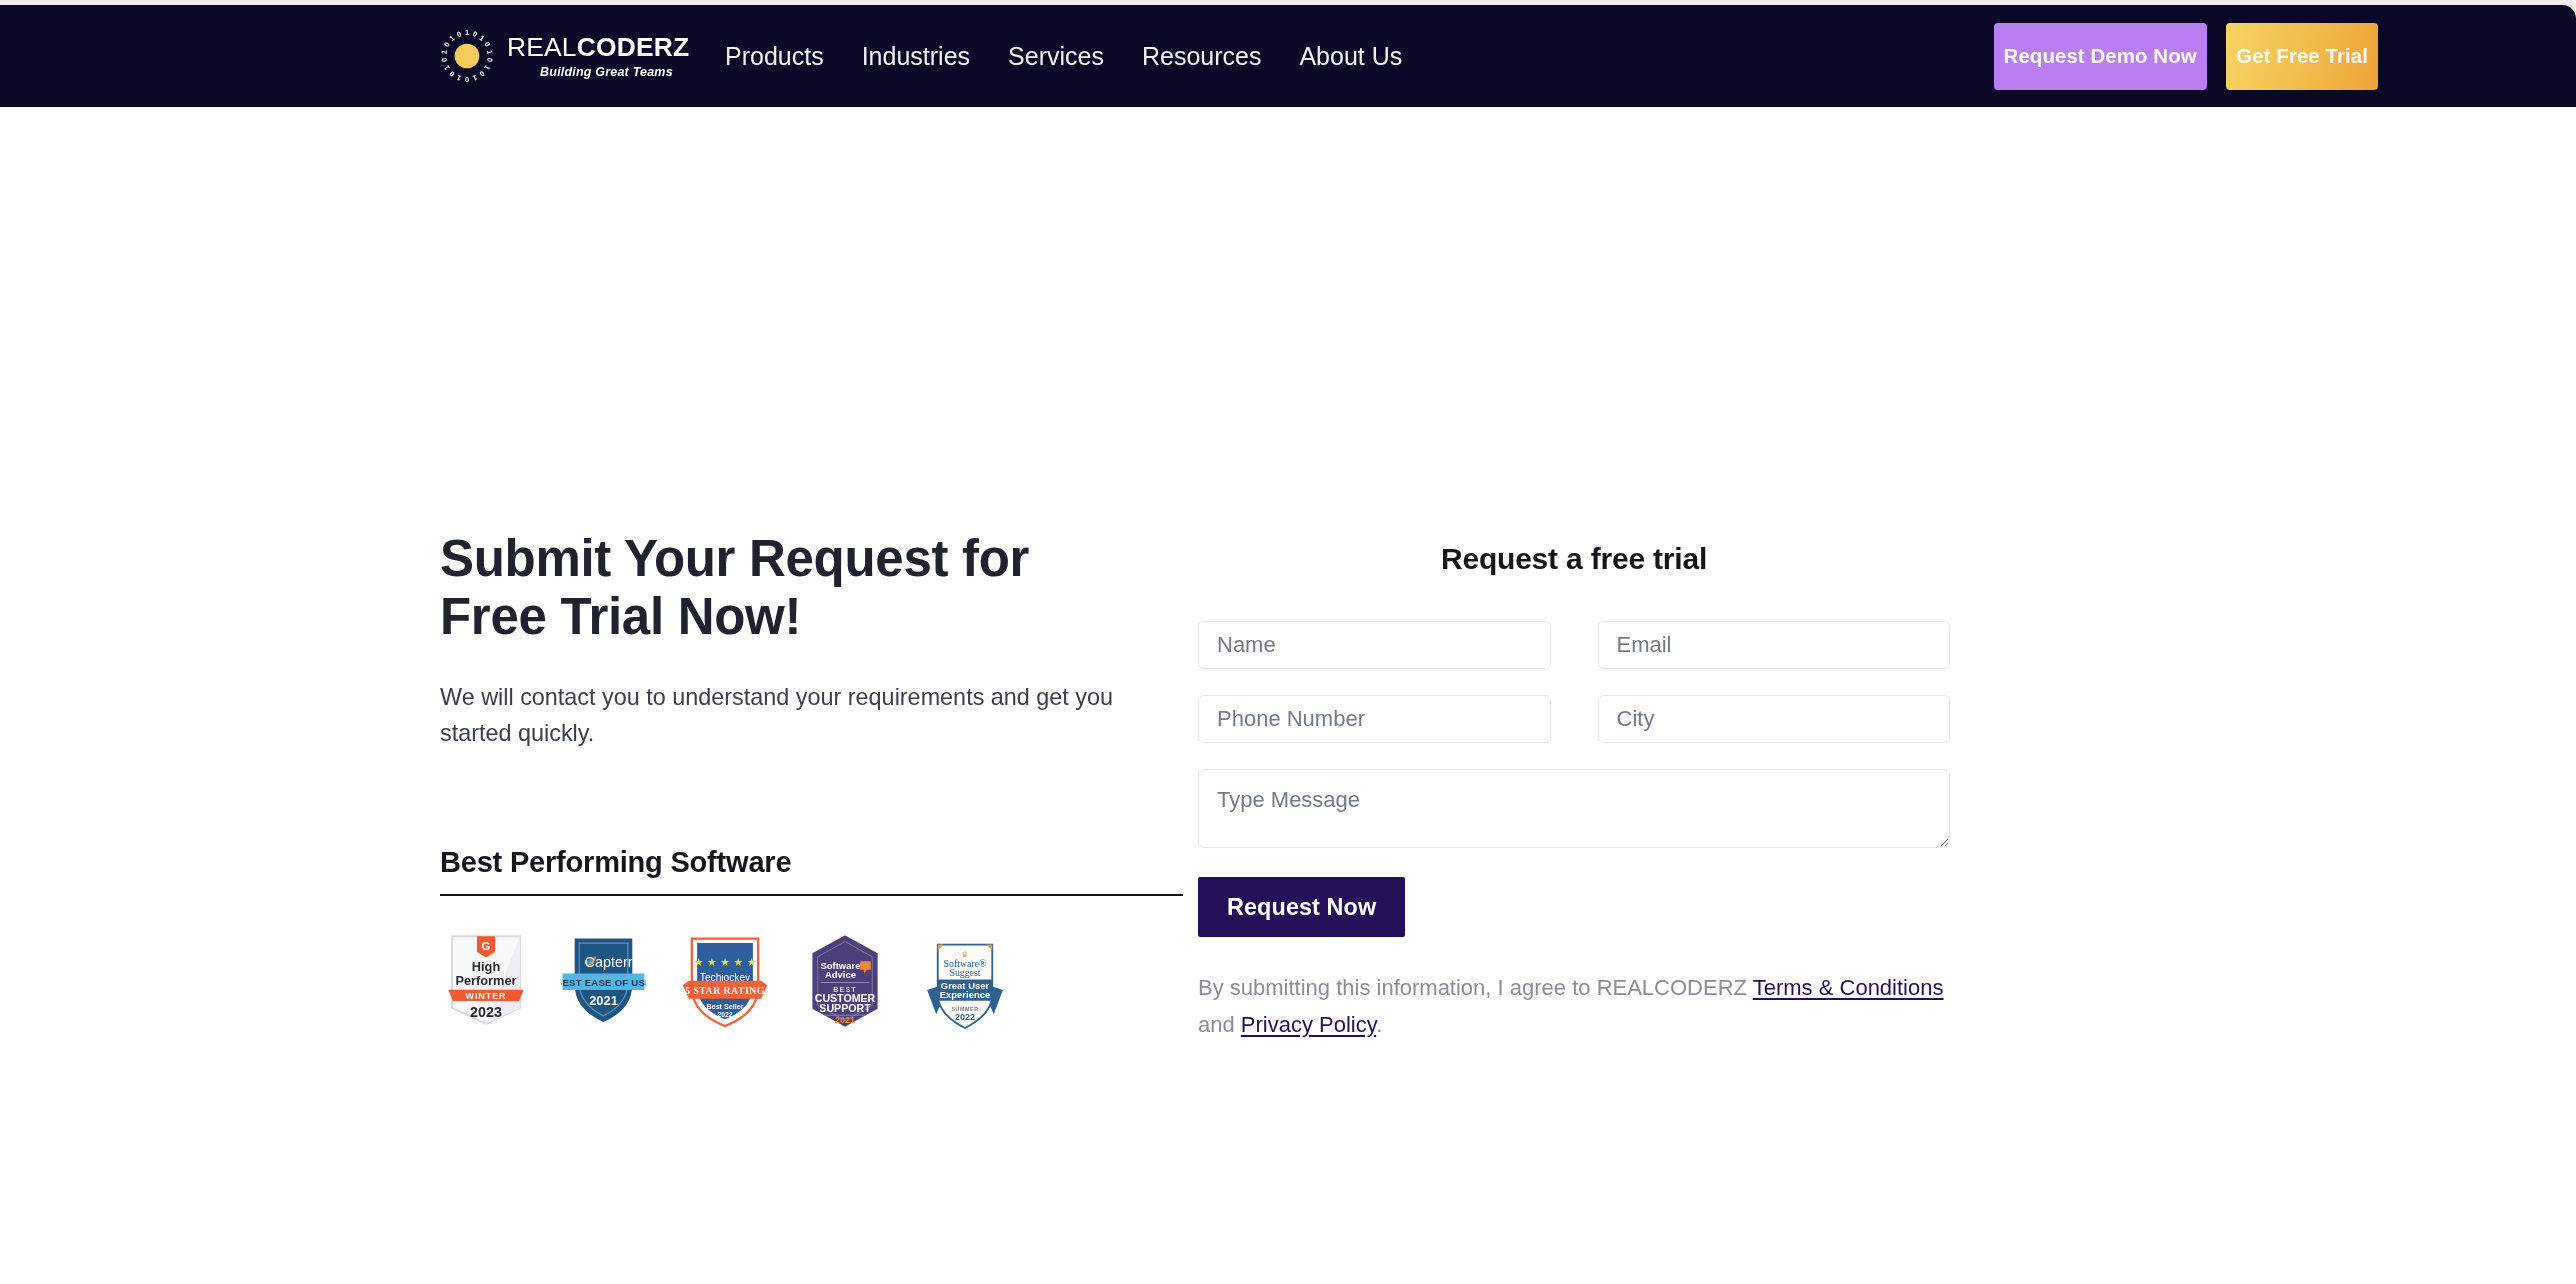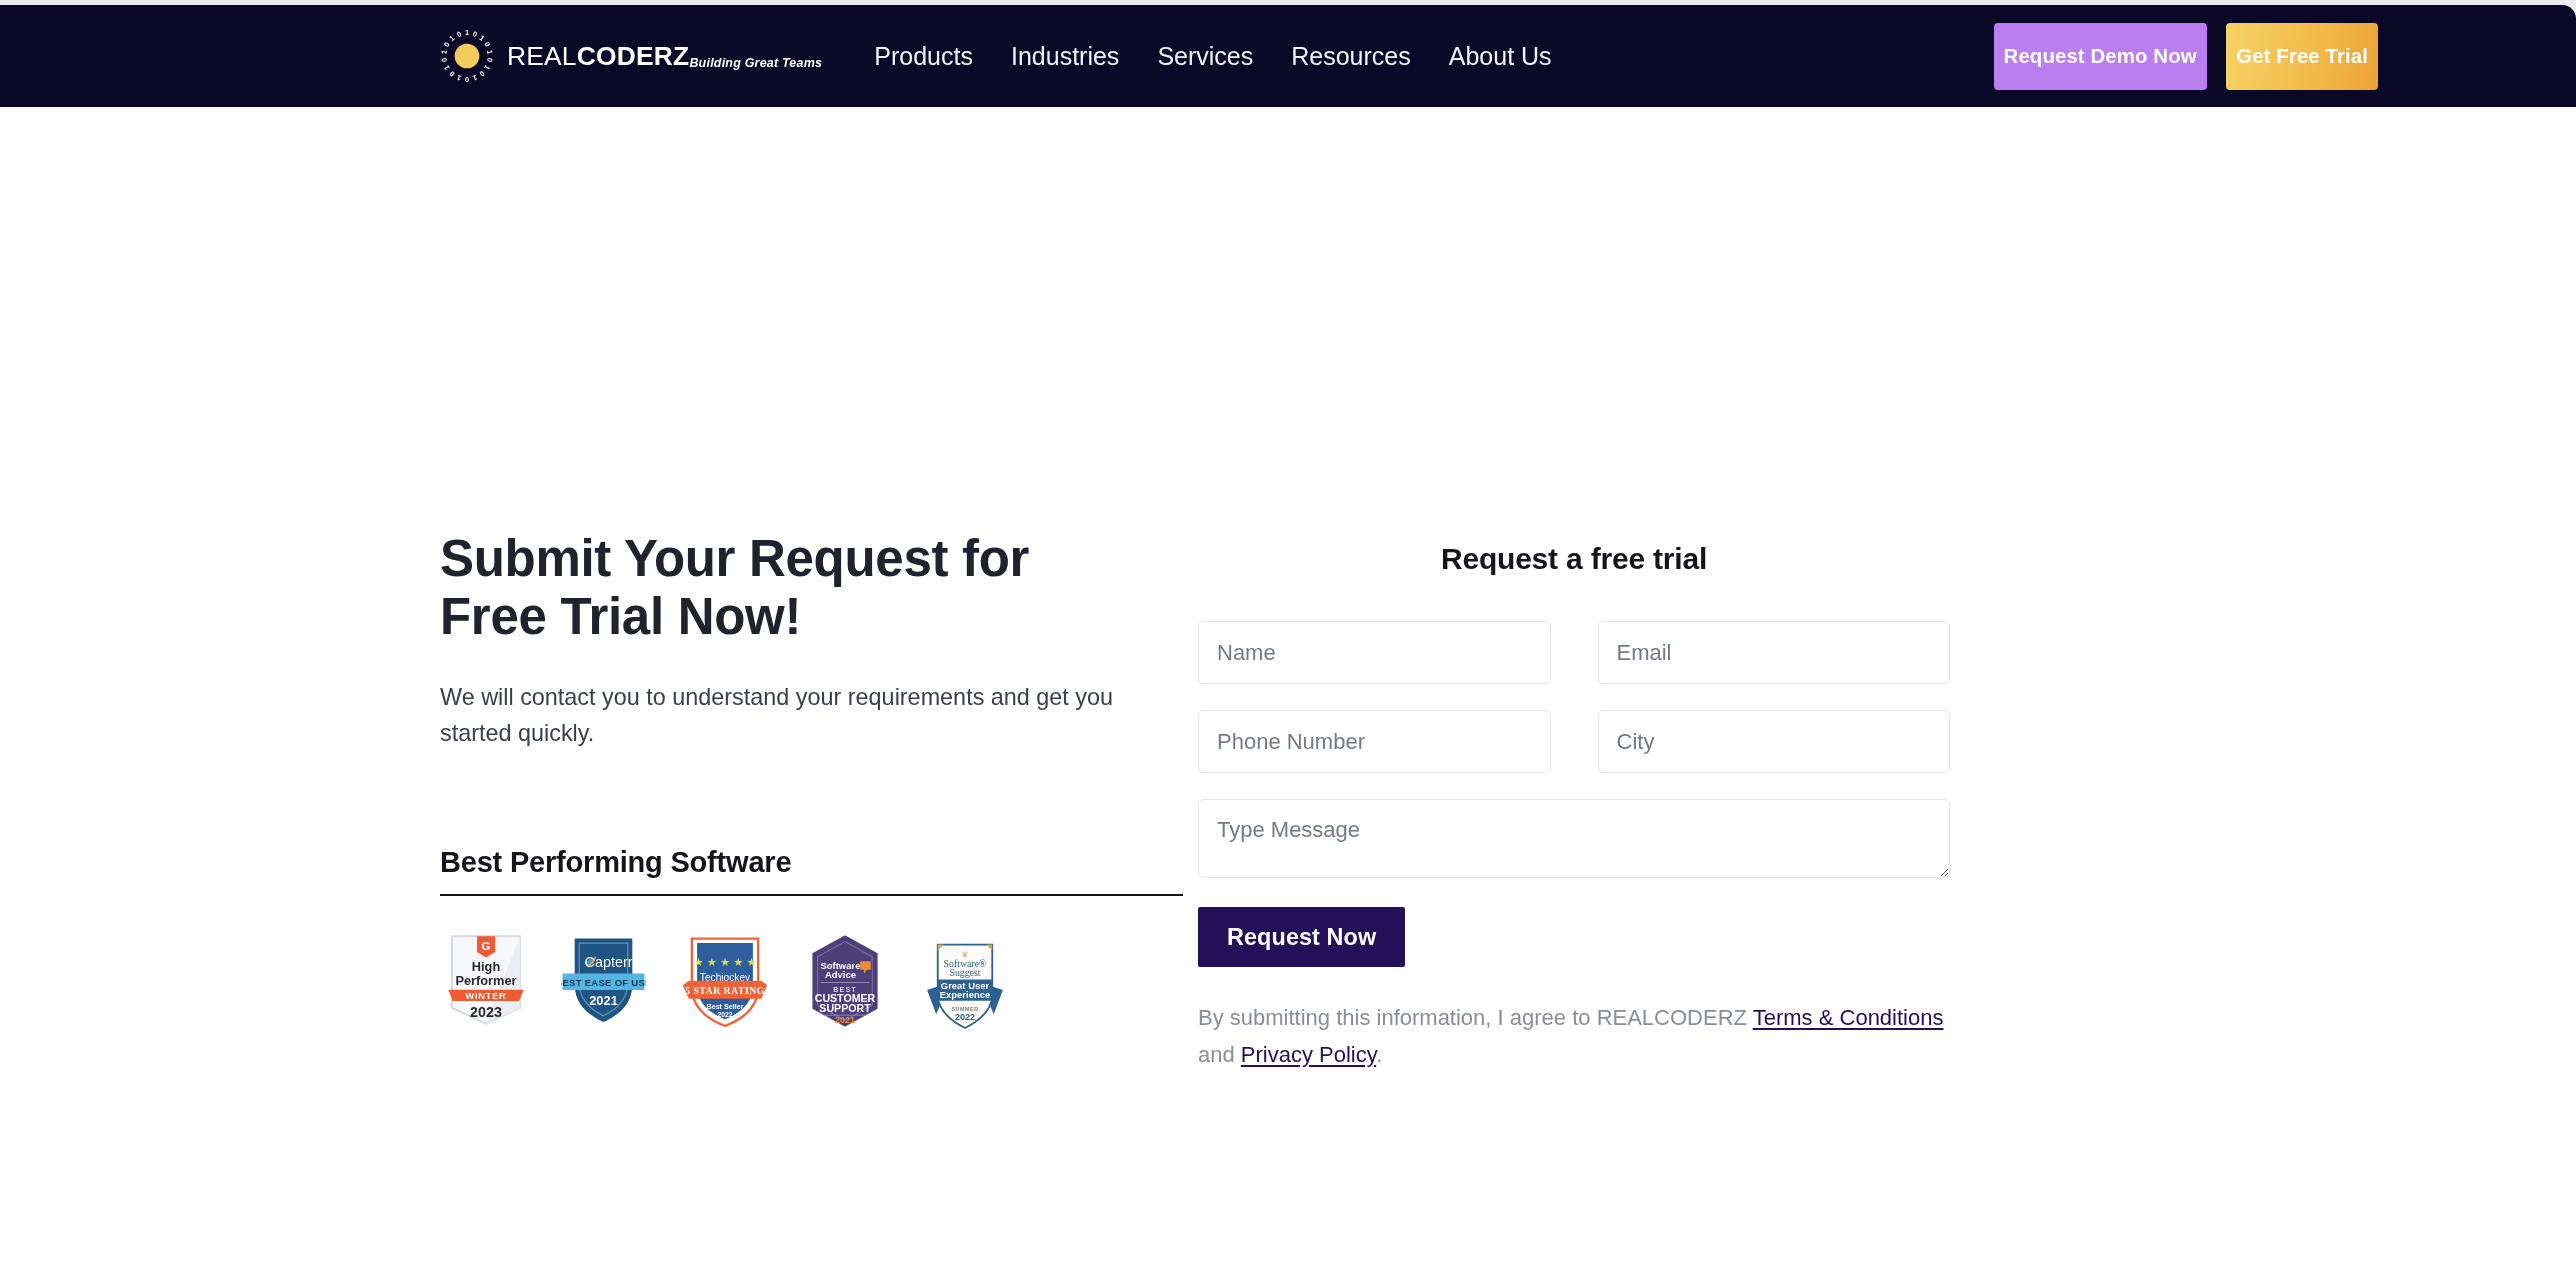--- a/index.html
+++ b/index.html
@@ -42,21 +42,21 @@
 
   
   .logo-wrap {
     display: flex;
     align-items: center;
     gap: 12px;
     text-decoration: none;
     flex: 0 0 auto;
   }
   .logo-mark { width: 56px; height: 56px; display: block; flex: 0 0 auto; }
-  .logo-text { display: flex; line-height: 1; }
+  .logo-text { display: flex; flex-direction: column; line-height: 1; }
   .logo-name {
     font-size: 26.4px;
     letter-spacing: 0.2px;
     color: #ffffff;
     white-space: nowrap;
   }
   .logo-name .lt-real { font-weight: 400; }
   .logo-name .lt-coderz { font-weight: 800; }
   .logo-tag {
     font-size: 12.5px;
@@ -178,21 +178,21 @@
     width: 752px;
   }
 
   #trial-form { width: 752px; margin-top: 45px; }
 
   .field-row { display: flex; gap: 47px; margin-bottom: 26px; }
   .field-col  { flex: 1 1 0; min-width: 0; }
 
   .txt-input {
     width: 100%;
-    height: 63px;
+    height: 48px;
     border: 1.5px solid #e4e6e9;
     border-radius: 5.3px;
     background: #ffffff;
     font-family: inherit;
     font-size: 22px;
     color: #2b2f3a;
     padding: 0 18px;
     outline: none;
   }
   .txt-input::placeholder { color: #74798a; }

